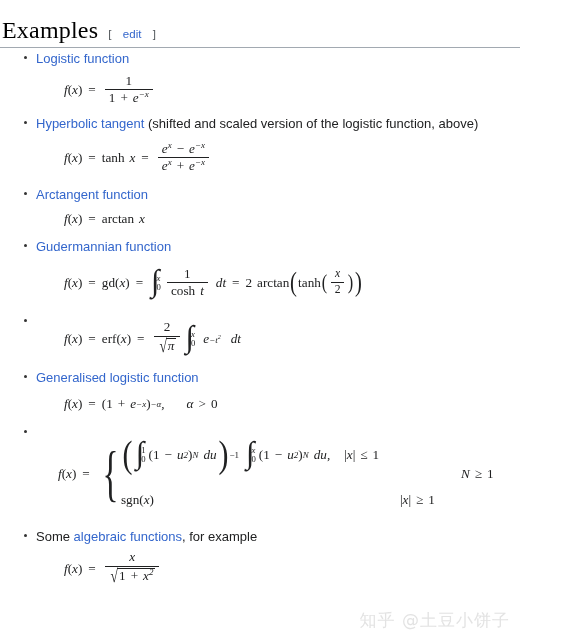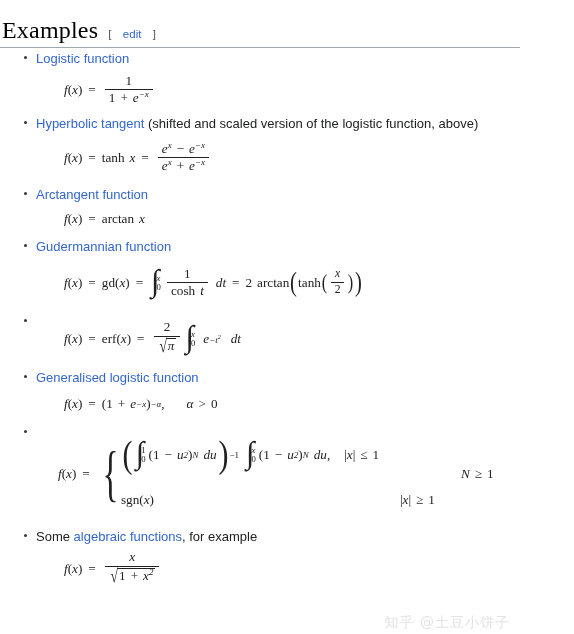--- a/index.html
+++ b/index.html
@@ -203,21 +203,21 @@
     margin-left: 14px;
   }
   .nclause {
     margin-left: 26px;
   }
   .watermark {
     position: absolute;
     right: 12px;
     bottom: 14px;
     color: #e3e3e3;
-    font-size: 14px;
+    font-size: 17px;
     letter-spacing: 1px;
     font-family: "DejaVu Sans", sans-serif;
     user-select: none;
   }
   .sp { display: inline-block; width: 5px; }
   .sp2 { display: inline-block; width: 10px; }
 </style>
 </head>
 <body>
 

